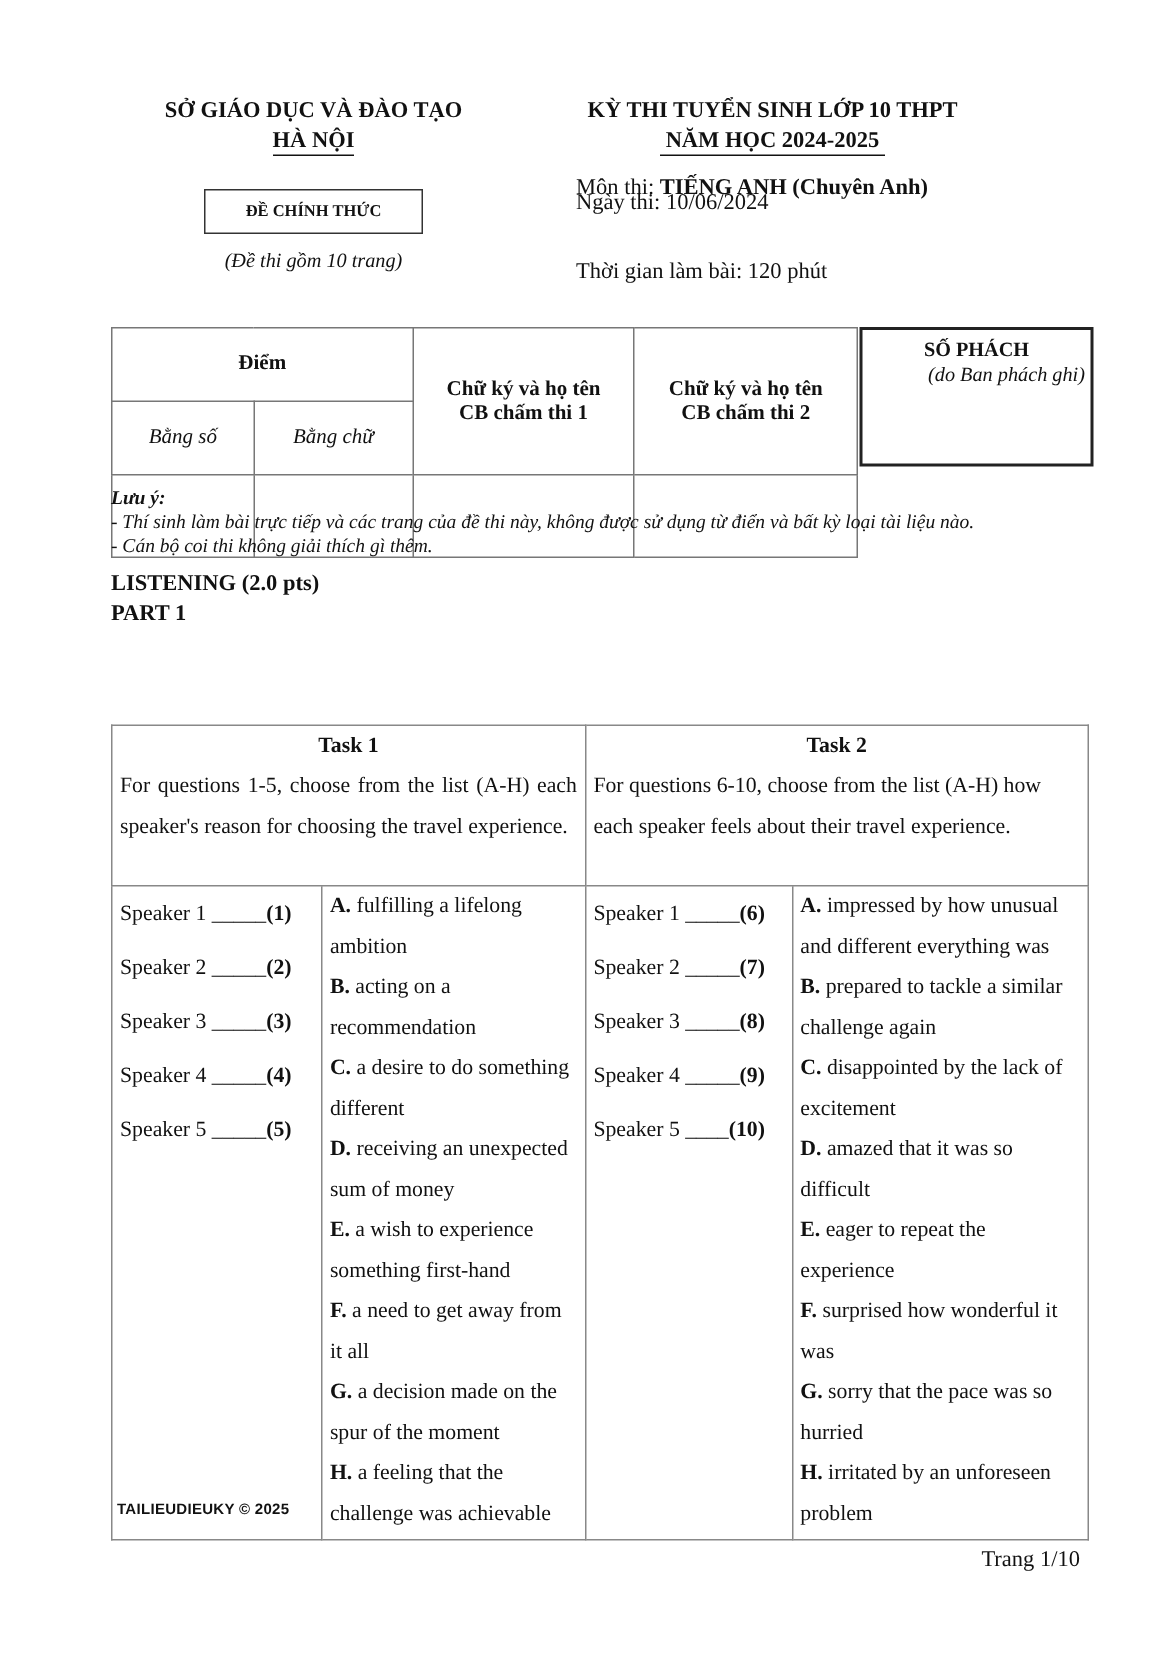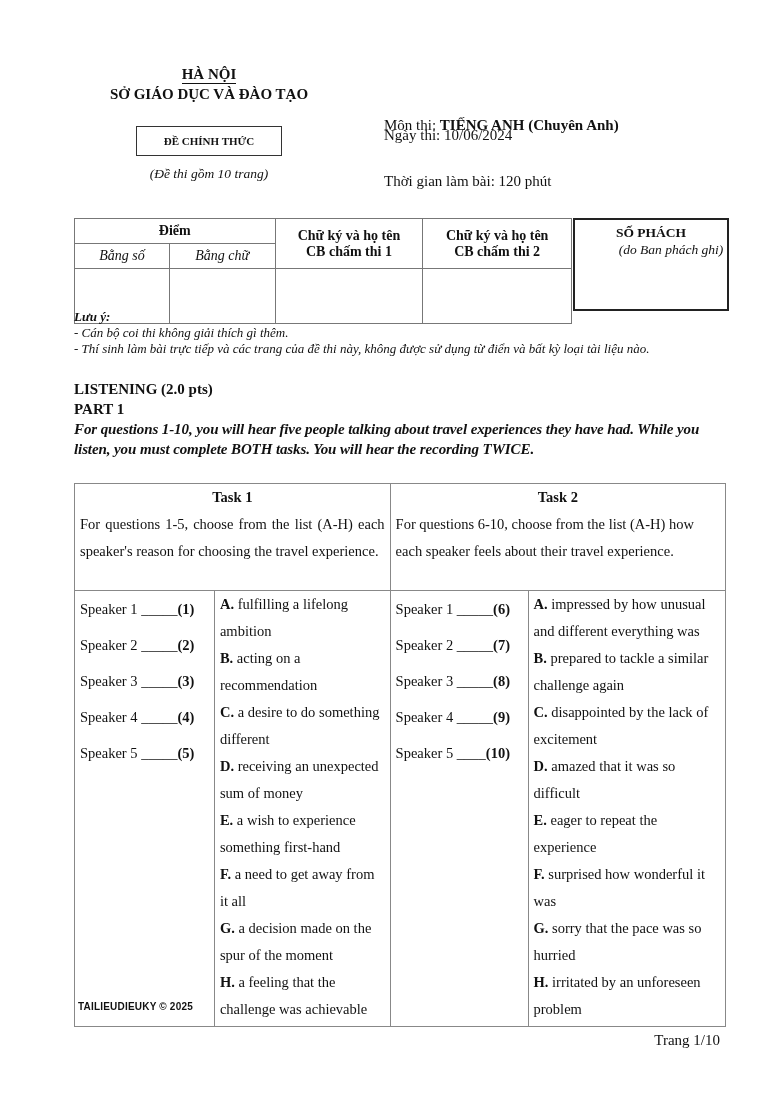--- a/index.html
+++ b/index.html
@@ -17,55 +17,57 @@
 
   #hdr-right { left:370px; top:64px; width:290px; font-size:15px; line-height:20px; }
   #hdr-right .u { display:inline-block; border-bottom:1px solid #111; line-height:17px; padding:0 4px; }
   .exam-info { left:384px; font-size:15px; }
   #subject-line { top:117px; }
   #date-line { top:127px; }
   #time-line { top:173px; }
 
   
   #score-table { left:74px; top:218px; width:498px; height:93px; border-collapse:collapse; font-size:14px; }
-  #score-table td { border:1px solid #777; padding:4px; }
+  #score-table td { border:1px solid #777; padding:16px; }
   #score-table td.hd { text-align:center; line-height:16px; }
   #sophach { left:573px; top:218px; width:156px; height:93px; border:2px solid #222; box-sizing:border-box; text-align:center; font-size:13.5px; line-height:17px; padding-top:4px; }
 
   
-  #notes { left:74px; top:309px; width:660px; font-size:13px; font-style:italic; line-height:16px; }
+  #notes { left:74px; top:324px; width:660px; font-size:13px; font-style:italic; line-height:16px; }
 
   
   #listening { left:74px; top:379px; width:660px; font-size:15px; line-height:20px; }
   #instructions { font-weight:bold; font-style:italic; letter-spacing:-0.1px; }
 
   
   #task-table { left:74px; top:483px; width:652px; height:544px; border-collapse:collapse; font-size:14.5px; }
   #task-table td { border:1px solid #888; vertical-align:top; padding:0 5px; line-height:27px; }
   .task-title { text-align:center; font-weight:bold; }
   .task-desc { text-align:justify; text-align-last:left; }
   .speaker { line-height:36px; white-space:nowrap; }
   .opt { line-height:27px; }
 
   #footer-left { left:78px; top:1001px; font-family:Liberation Sans, sans-serif; font-weight:bold; font-size:10px; letter-spacing:0.2px; }
   #footer-right { left:640px; top:1032px; width:80px; text-align:right; font-size:15px; }
 </style>
 </head>
 <body>
 
 <div id="hdr-left" class="abs center b">
+  <div>SỞ GIÁO DỤC VÀ ĐÀO TẠO</div>
   <div><span class="u">HÀ NỘI</span></div>
-  <div>SỞ GIÁO DỤC VÀ ĐÀO TẠO</div>
 </div>
 <div id="official-box" class="abs">
   <span>ĐỀ CHÍNH THỨC</span>
 </div>
 <div id="page-count" class="abs">(Đề thi gồm 10 trang)</div>
 
 <div id="hdr-right" class="abs center b">
+  <div>KỲ THI TUYỂN SINH LỚP 10 THPT</div>
+  <div><span class="u">NĂM HỌC 2024-2025</span></div>
 </div>
 <div id="subject-line" class="abs exam-info">
   <span>Môn thi: </span><span class="b">TIẾNG ANH (Chuyên Anh)</span>
 </div>
 <div id="date-line" class="abs exam-info">
   <span>Ngày thi: </span><span>10/06/2024</span>
 </div>
 <div id="time-line" class="abs exam-info">
   <span>Thời gian làm bài: </span><span>120 phút</span>
 </div>
@@ -101,28 +103,27 @@
   </tr>
 </tbody>
   </table>
 <div id="sophach" class="abs">
   <div class="b">SỐ PHÁCH</div>
   <div class="i">(do Ban phách ghi)</div>
 </div>
 
 <div id="notes" class="abs">
   <div class="b">Lưu ý:</div>
+  <div>- Thí sinh làm bài trực tiếp và các trang của đề thi này, không được sử dụng từ điển và bất kỳ loại tài liệu nào.</div>
   <div>- Cán bộ coi thi không giải thích gì thêm.</div>
-  <div>- Thí sinh làm bài trực tiếp và các trang của đề thi này, không được sử dụng từ điển và bất kỳ loại tài liệu nào.</div>
 </div>
 
 <div id="listening" class="abs">
   <div class="b">LISTENING (2.0 pts)</div>
   <div class="b">PART 1</div>
-  <div id="instructions">For questions 1-10, you will hear five people talking about travel experiences they have had. While you listen, you must complete BOTH tasks. You will hear the recording TWICE.</div>
 </div>
 
 <table id="task-table" class="abs">
   <colgroup>
       <col style="width:140px">
       <col style="width:176px">
       <col style="width:138px">
       <col style="width:198px">
     </colgroup>
   <tbody>

